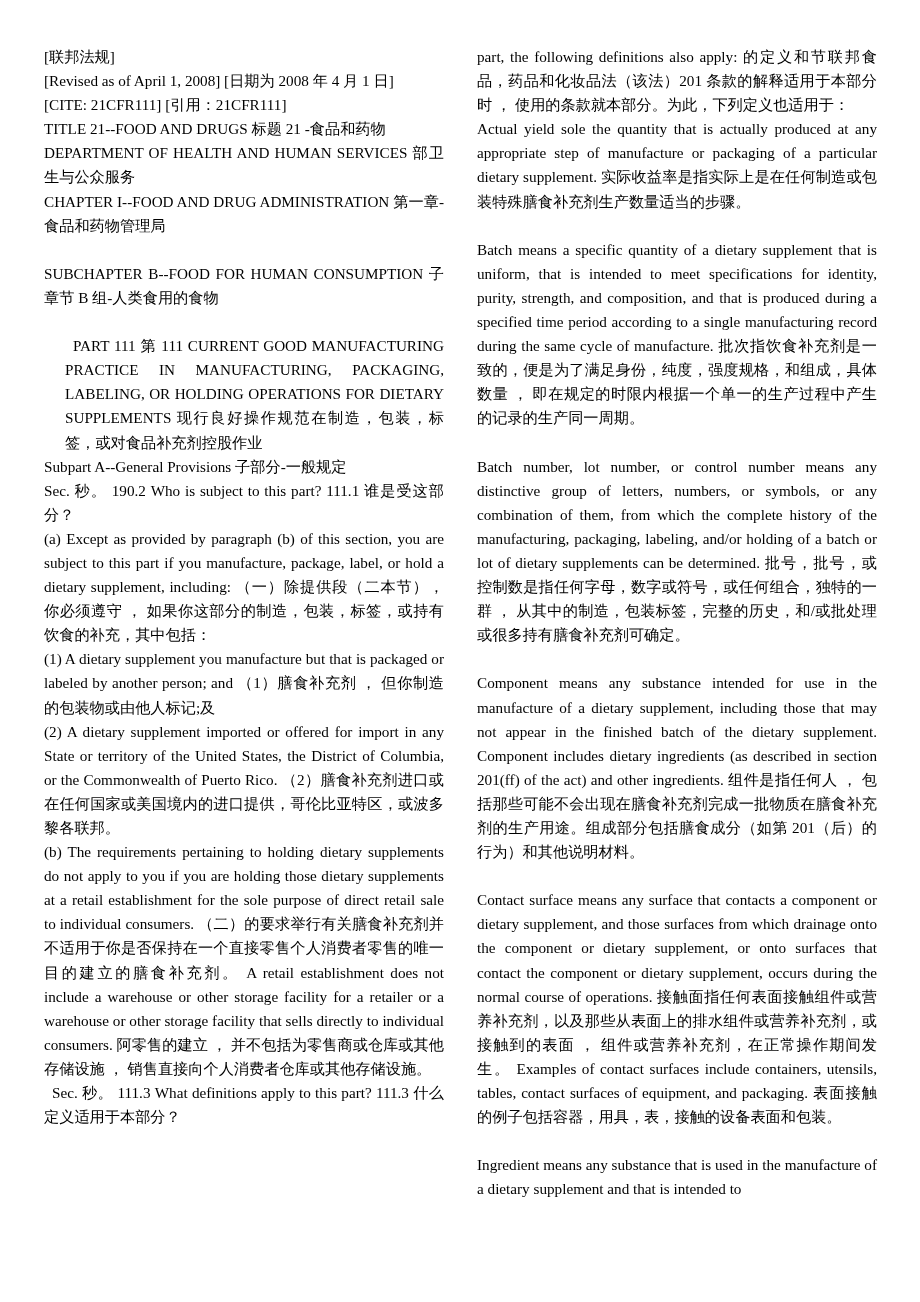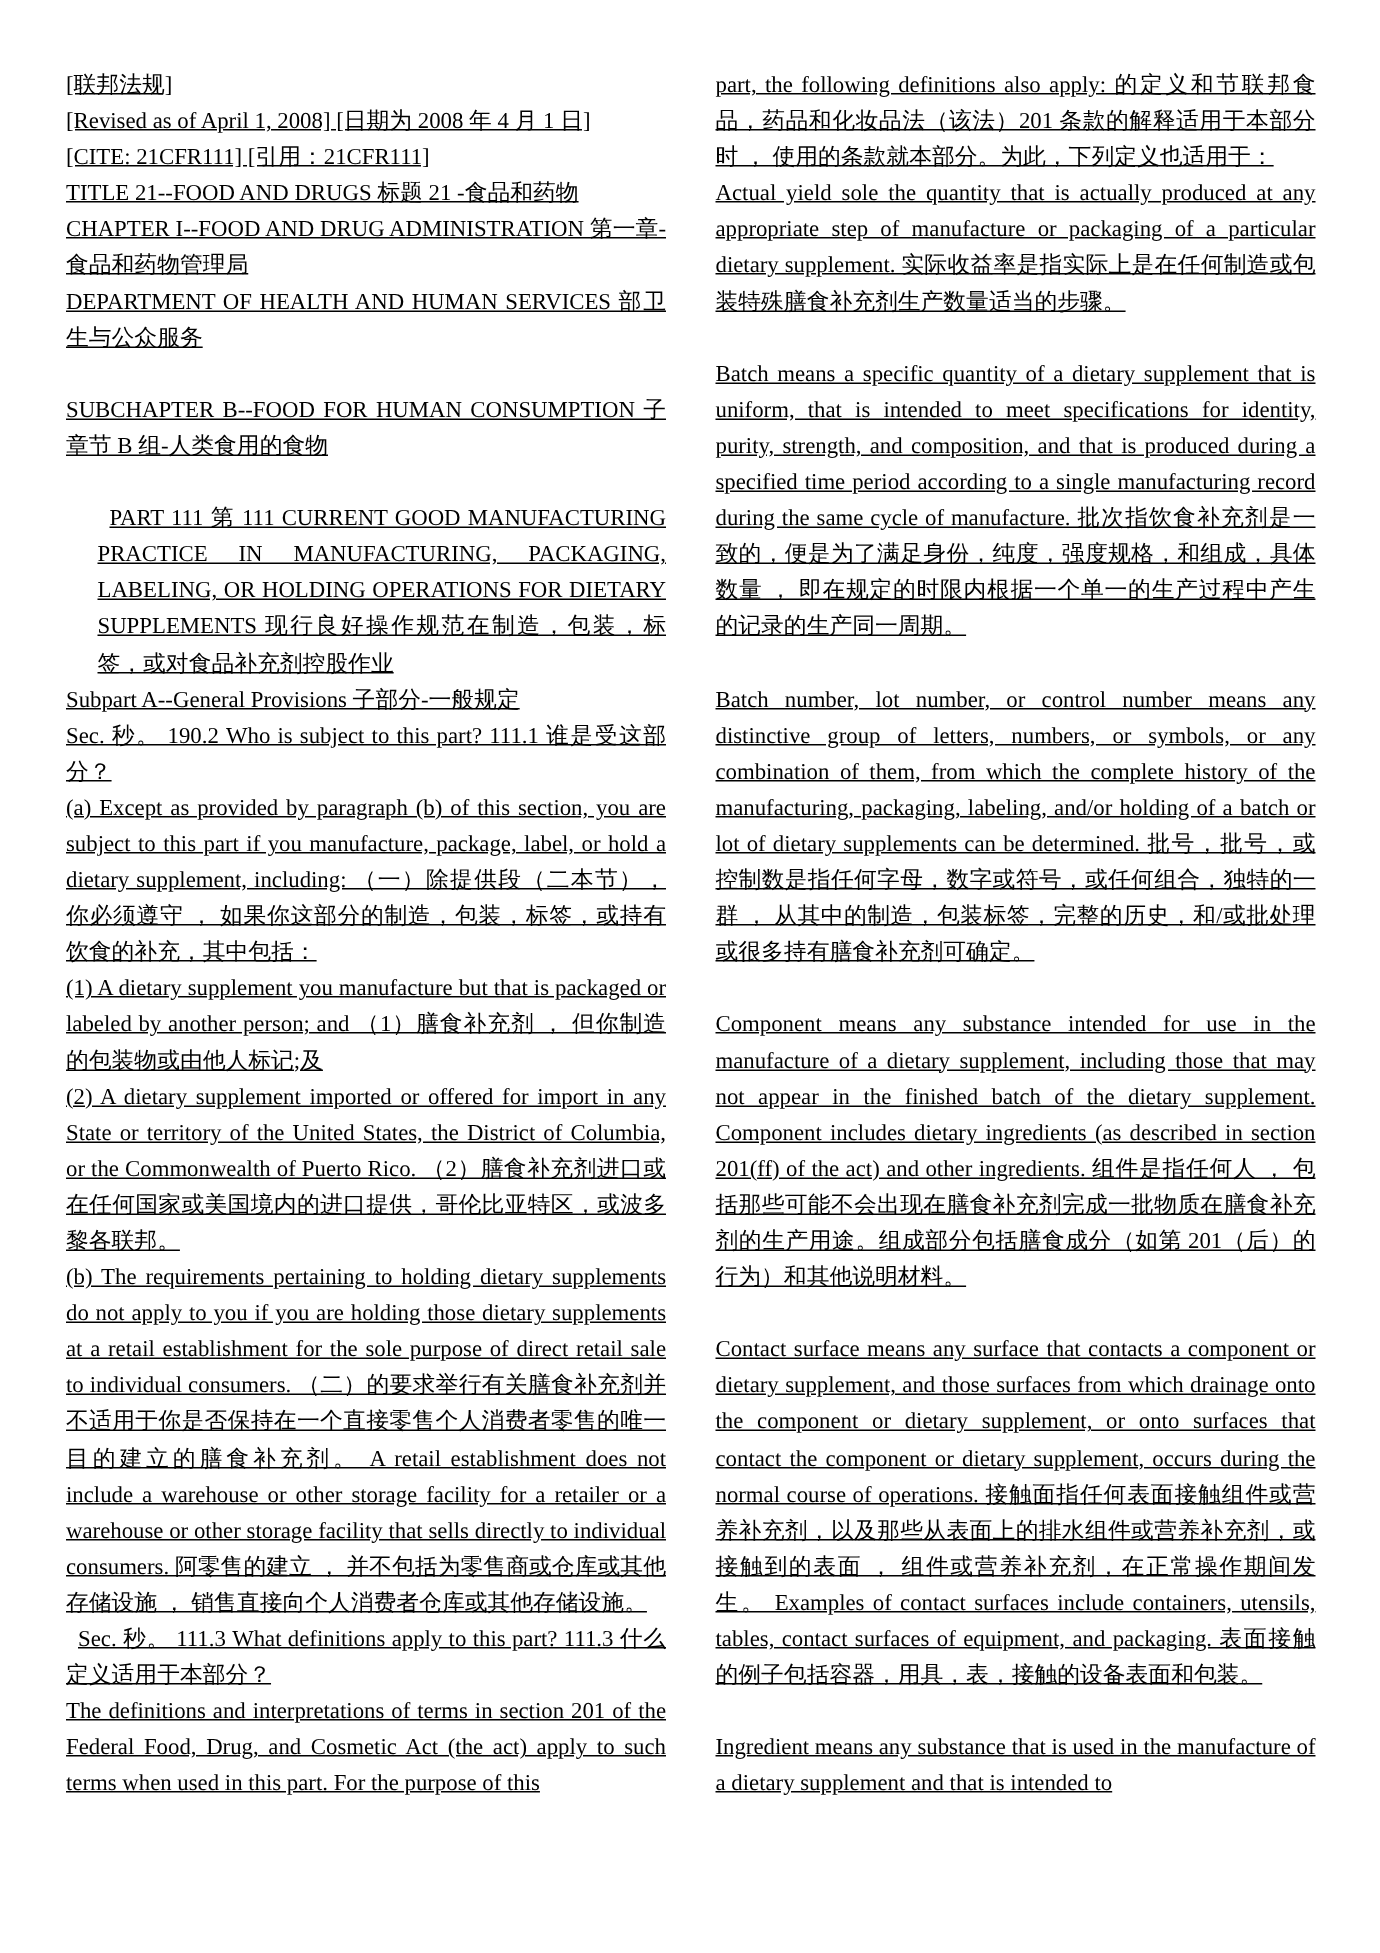--- a/index.html
+++ b/index.html
@@ -21,21 +21,20 @@
     position: absolute;
     left: 0;
     top: 0;
     width: 920px;
     height: 1302px;
   }
   .col {
     position: absolute;
     top: 45px;
     text-align: justify;
-    text-decoration: underline;
   }
   .col-left {
     left: 44px;
     width: 400px;
   }
   .col-right {
     left: 477px;
     width: 400px;
   }
   .line {
@@ -63,34 +62,33 @@
 
 <div class="page">
 
   <div class="col col-left">
     <div>
       <span class="line">[联邦法规]</span>
       <span class="line">[Revised as of April 1, 2008] [日期为 2008 年 4 月 1 日]</span>
       <span class="line">[CITE: 21CFR111] [引用：21CFR111]</span>
       <span class="line">TITLE 21--FOOD AND DRUGS  标题 21 -食品和药物</span>
     </div>
+    <p>DEPARTMENT OF HEALTH AND HUMAN SERVICES 部卫生与公众服务</p>
     <p>CHAPTER I--FOOD AND DRUG ADMINISTRATION  第一章-食品和药物管理局</p>
-    <p>DEPARTMENT OF HEALTH AND HUMAN SERVICES 部卫生与公众服务</p>
     <div class="gap"></div>
     <p>SUBCHAPTER B--FOOD FOR HUMAN CONSUMPTION 子章节 B 组-人类食用的食物</p>
     <div class="gap"></div>
     <p class="part-title indent-1">PART 111 第 111 CURRENT GOOD MANUFACTURING PRACTICE IN MANUFACTURING, PACKAGING, LABELING, OR HOLDING OPERATIONS FOR DIETARY SUPPLEMENTS  现行良好操作规范在制造，包装，标签，或对食品补充剂控股作业</p>
     <p>Subpart A--General Provisions  子部分-一般规定</p>
     <p>Sec. 秒。 190.2 Who is subject to this part? 111.1 谁是受这部分？</p>
     <p>(a) Except as provided by paragraph (b) of this section, you are subject to this part if you manufacture, package, label, or hold a dietary supplement, including: （一）除提供段（二本节），你必须遵守 ， 如果你这部分的制造，包装，标签，或持有饮食的补充，其中包括：</p>
     <p>(1) A dietary supplement you manufacture but that is packaged or labeled by another person; and （1）膳食补充剂 ， 但你制造的包装物或由他人标记;及</p>
     <p>(2) A dietary supplement imported or offered for import in any State or territory of the United States, the District of Columbia, or the Commonwealth of Puerto Rico. （2）膳食补充剂进口或在任何国家或美国境内的进口提供，哥伦比亚特区，或波多黎各联邦。</p>
     <p>(b) The requirements pertaining to holding dietary supplements do not apply to you if you are holding those dietary supplements at a retail establishment for the sole purpose of direct retail sale to individual consumers. （二）的要求举行有关膳食补充剂并不适用于你是否保持在一个直接零售个人消费者零售的唯一目的建立的膳食补充剂。 A retail establishment does not include a warehouse or other storage facility for a retailer or a warehouse or other storage facility that sells directly to individual consumers. 阿零售的建立 ， 并不包括为零售商或仓库或其他存储设施 ， 销售直接向个人消费者仓库或其他存储设施。</p>
     <p class="indent-1">Sec. 秒。 111.3 What definitions apply to this part? 111.3 什么定义适用于本部分？</p>
-    <p>The definitions and interpretations of terms in section 201 of the Federal Food, Drug, and Cosmetic Act (the act) apply to such terms when used in this part. For the purpose of this</p>
   </div>
 
   <div class="col col-right">
     <p>part, the following definitions also apply: 的定义和节联邦食品，药品和化妆品法（该法）201 条款的解释适用于本部分时 ， 使用的条款就本部分。为此，下列定义也适用于：</p>
     <p>Actual yield sole the quantity that is actually produced at any appropriate step of manufacture or packaging of a particular dietary supplement. 实际收益率是指实际上是在任何制造或包装特殊膳食补充剂生产数量适当的步骤。</p>
     <div class="gap"></div>
     <p>Batch means a specific quantity of a dietary supplement that is uniform, that is intended to meet specifications for identity, purity, strength, and composition, and that is produced during a specified time period according to a single manufacturing record during the same cycle of manufacture. 批次指饮食补充剂是一致的，便是为了满足身份，纯度，强度规格，和组成，具体数量 ， 即在规定的时限内根据一个单一的生产过程中产生的记录的生产同一周期。</p>
     <div class="gap"></div>
     <p>Batch number, lot number, or control number means any distinctive group of letters, numbers, or symbols, or any combination of them, from which the complete history of the manufacturing, packaging, labeling, and/or holding of a batch or lot of dietary supplements can be determined. 批号，批号，或控制数是指任何字母，数字或符号，或任何组合，独特的一群 ， 从其中的制造，包装标签，完整的历史，和/或批处理或很多持有膳食补充剂可确定。</p>
     <div class="gap"></div>

